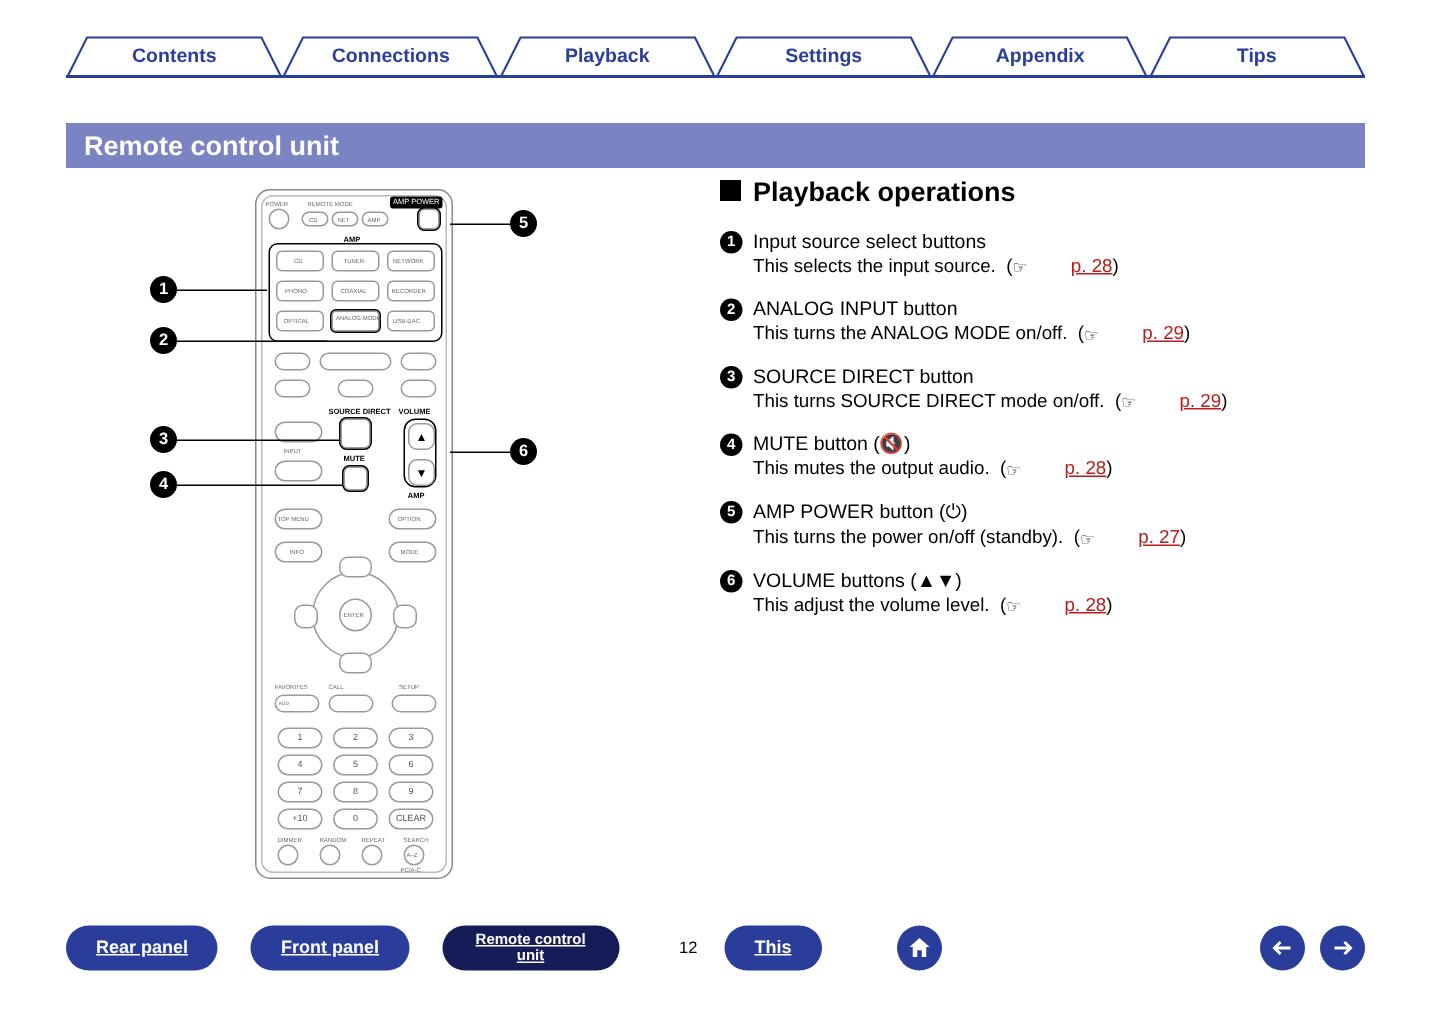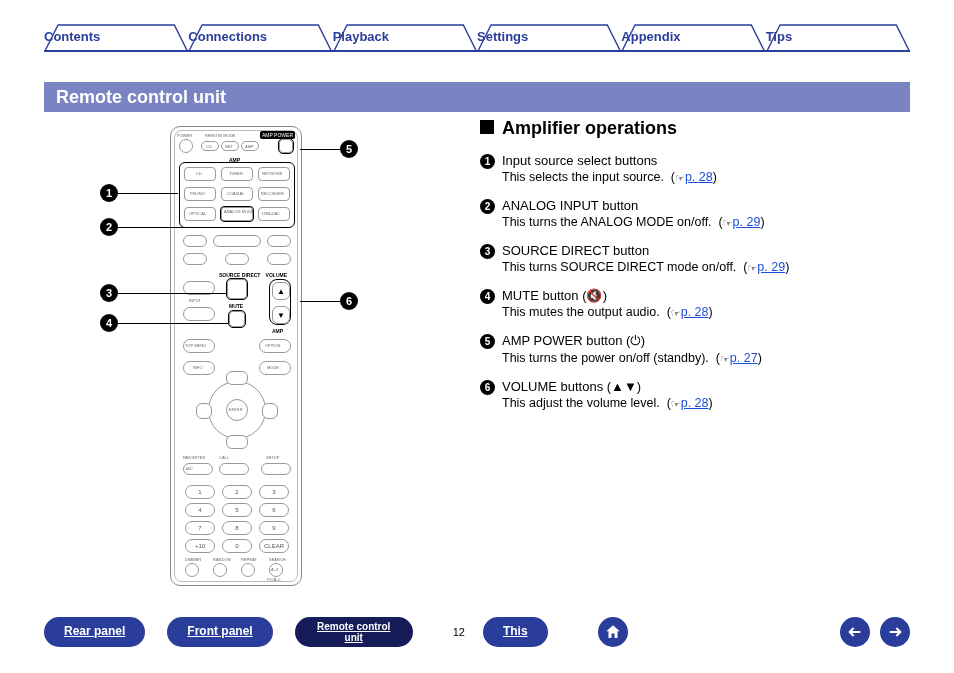--- a/index.html
+++ b/index.html
@@ -15,21 +15,21 @@
   .tabs2 {
     position: absolute;
     top: 24px; left: 44px; right: 44px;
     height: 28px;
     display: flex;
     border-bottom: 2px solid #2a3d9a;
   }
   .tab2 {
     flex: 1;
     position: relative;
-    text-align: left;
+    text-align: center;
   }
   .tab2 svg { position: absolute; top:0; left:0; width:100%; height:28px; }
   .tab2 span {
     position: relative;
     line-height: 26px;
     font-weight: bold;
     font-size: 13px;
     color: #2a3d9a;
   }
   
@@ -113,21 +113,21 @@
   }
   .item { position:relative; padding-left:22px; margin-bottom:14px; font-size:13px; }
   .item .n {
     position:absolute; left:0; top:1px;
     width:15px; height:15px; background:#000; color:#fff;
     border-radius:50%; font-size:10px; font-weight:bold;
     display:flex; align-items:center; justify-content:center;
   }
   .item b { font-weight:normal; font-size:13px; }
   .item .body { display:block; margin-top:2px; font-size:12.5px; }
-  .page-ref { text-decoration: underline; color:#1d4ed8; }
+  .page-ref { text-decoration: underline; color:#b91c1c;margin-left:29px; }
   .hand{ font-size:11px; display:inline-block; transform:translateY(1px);}
   
   .footer {
     position:absolute; left:44px; right:44px; bottom:24px; height:34px;
     display:flex; align-items:center;
   }
   .pill {
     display:inline-flex; align-items:center; justify-content:center;
     background:#2a3d9a; color:#fff; font-weight:bold; font-size:12px;
     height:30px; border-radius:15px; padding:0 20px; margin-right:22px;
@@ -332,21 +332,21 @@
   <div class="lead" style="left:18px;top:197px;width:110px;"></div>
 
   <div class="callout" style="left:240px;top:14px;">5</div>
   <div class="lead" style="left:200px;top:23px;width:40px;"></div>
 
   <div class="callout" style="left:240px;top:166px;">6</div>
   <div class="lead" style="left:200px;top:175px;width:40px;"></div>
 </div>
 
 <div class="desc">
-  <h2><span class="sq"></span><span>Amplifier operations</span></h2>
+  <h2><span class="sq"></span><span>Playback operations</span></h2>
 
   <div class="item">
     <span class="n">1</span>
     <b>Input source select buttons</b>
     <span class="body"><span>This selects the input source.</span>&nbsp; (<span class="hand">☞</span><a href="#" class="page-ref">p. 28</a>)</span>
   </div>
 
   <div class="item">
     <span class="n">2</span>
     <b>ANALOG INPUT button</b>

